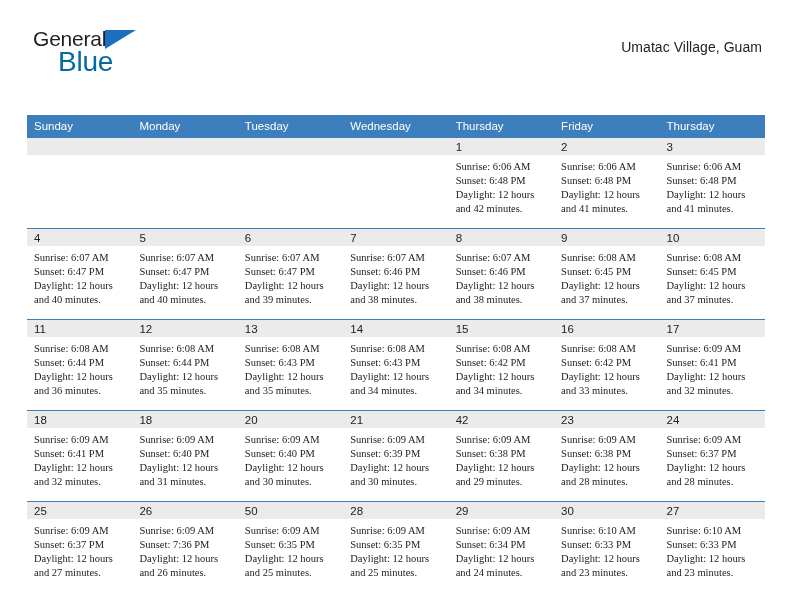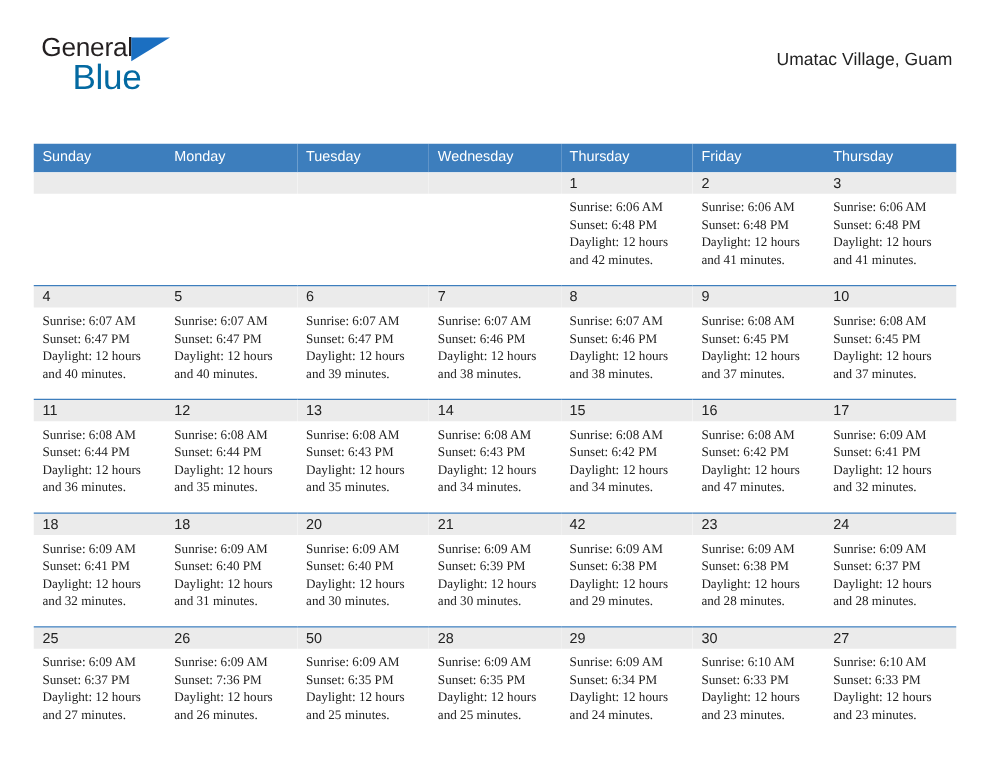--- a/index.html
+++ b/index.html
@@ -371,21 +371,21 @@
                 </div>
               </div>
             </td>
             <td>
               <div class="cell-inner">
                 <div class="date-band">16</div>
                 <div class="cell-lines">
                   <div>Sunrise: 6:08 AM</div>
                   <div>Sunset: 6:42 PM</div>
                   <div>Daylight: 12 hours</div>
-                  <div>and 47 minutes.</div>
+                  <div>and 33 minutes.</div>
                 </div>
               </div>
             </td>
             <td>
               <div class="cell-inner">
                 <div class="date-band">17</div>
                 <div class="cell-lines">
                   <div>Sunrise: 6:09 AM</div>
                   <div>Sunset: 6:41 PM</div>
                   <div>Daylight: 12 hours</div>

